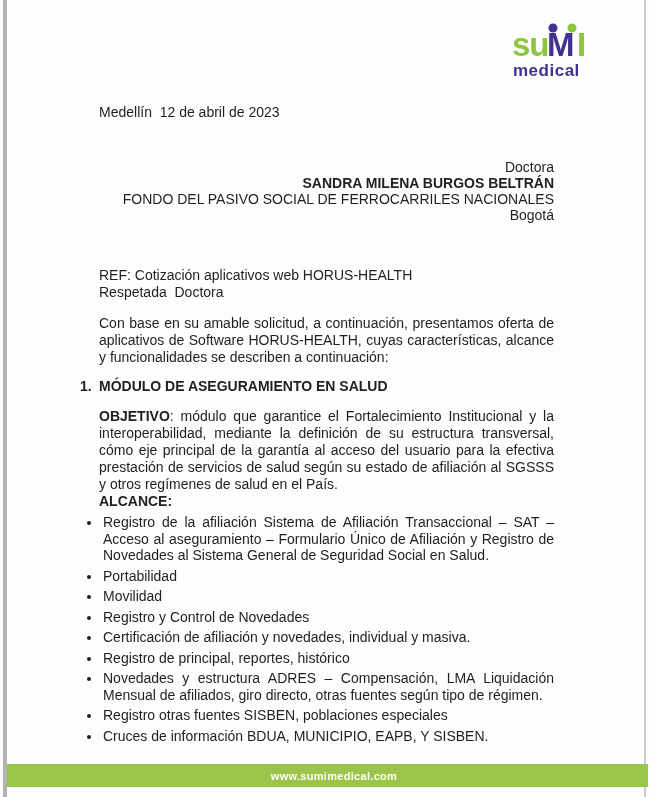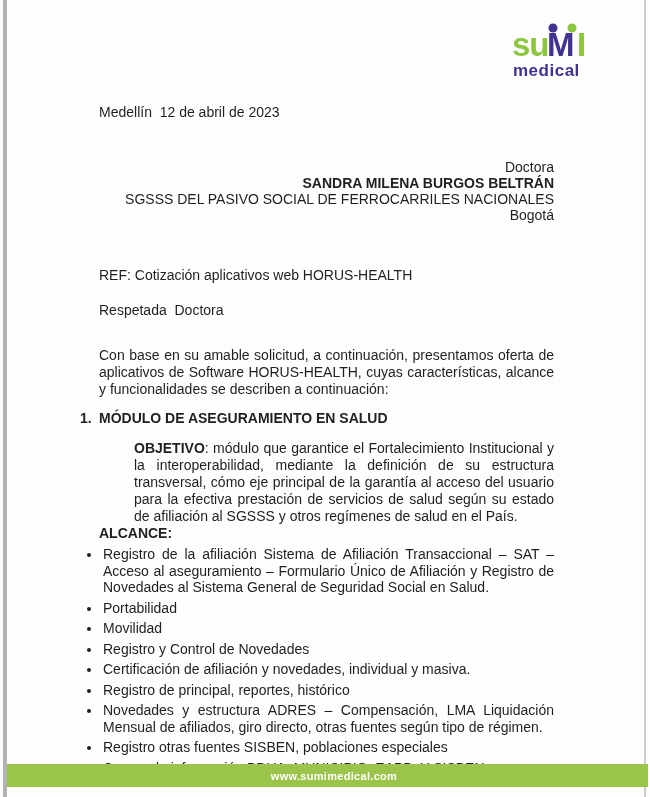--- a/index.html
+++ b/index.html
@@ -23,29 +23,29 @@
     position: absolute;
     left: 99px; top: 0;
     width: 455px;
     font-size: 14px;
     line-height: 17px;
   }
   .date-line { margin-top: 104px; line-height: 16px; }
   .recipient { margin-top: 39px; line-height: 16px; text-align: right; }
   .recipient .name { font-weight: bold; }
   .reference { margin-top: 44px; font-weight: normal; }
-  .greeting  { margin-top: 18px; }
-  .paragraph { margin-top: 28px; text-align: justify; }
+  .greeting  { margin-top: 0; }
+  .paragraph { margin-top: 14px; text-align: justify; }
   .section-heading {
     margin-top: 12px;
     display: flex;
     font-weight: bold;
   }
   .section-heading .num { width: 19px; margin-left: -19px; flex: none; }
-  .objective { margin-top: 13px; text-align: justify; margin-left: 35px; }
+  .objective { margin-top: 13px; text-align: justify; }
   .objective .label { font-weight: bold; }
   .scope-label { margin-top: 0; font-weight: bold; }
   ul.scope-list {
     margin: 4px 0 0 -16px;
     padding-left: 19px;
     list-style: disc outside;
   }
   ul.scope-list li {
     line-height: 16.5px;
     margin-bottom: 4px;
@@ -84,21 +84,21 @@
   </svg>
 </div>
 
 <div class="content">
 
   <div class="date-line">Medellín&nbsp; 12 de abril de 2023</div>
 
   <div class="recipient">
     <div>Doctora</div>
     <div class="name">SANDRA MILENA BURGOS BELTRÁN</div>
-    <div>SGSSS DEL PASIVO SOCIAL DE FERROCARRILES NACIONALES</div>
+    <div>FONDO DEL PASIVO SOCIAL DE FERROCARRILES NACIONALES</div>
     <div>Bogotá</div>
   </div>
 
   <div class="reference">REF: Cotización aplicativos web HORUS-HEALTH</div>
 
   <div class="greeting">Respetada&nbsp; Doctora</div>
 
   <div class="paragraph">Con base en su amable solicitud, a continuación, presentamos oferta de aplicativos de Software HORUS-HEALTH, cuyas características, alcance y funcionalidades se describen a continuación:</div>
 
   <div class="section-heading">

